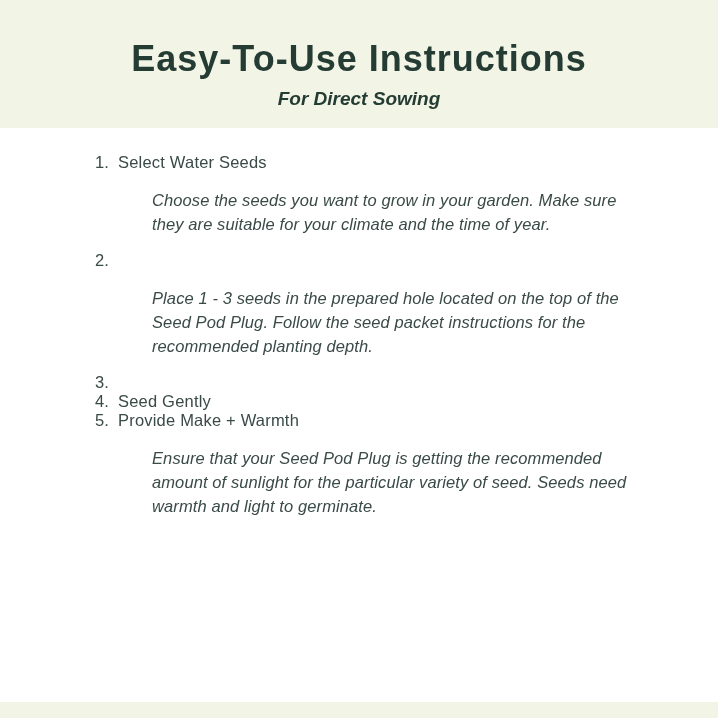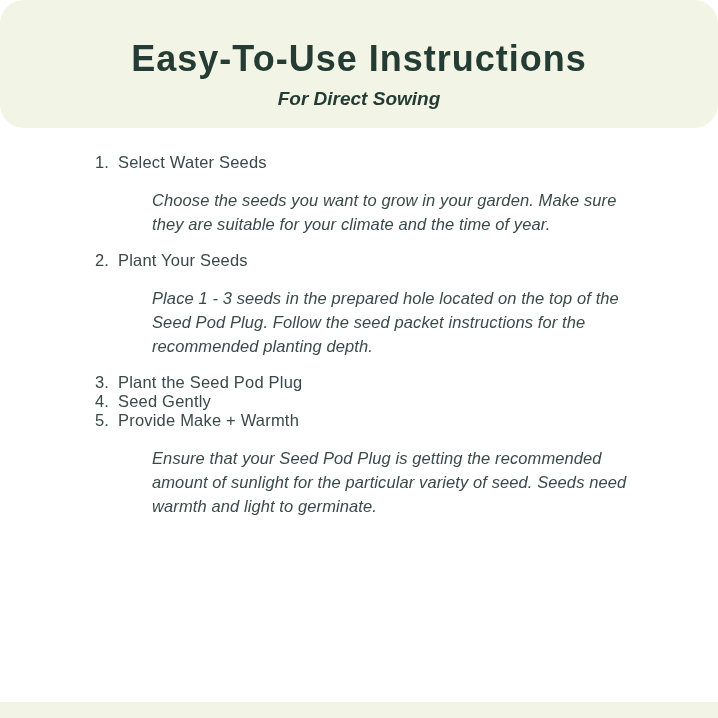--- a/index.html
+++ b/index.html
@@ -17,21 +17,20 @@
     overflow: hidden;
     box-sizing: border-box;
   }
   .header-band {
     box-sizing: border-box;
     width: 718px;
     height: 128px;
     background: var(--band-bg, #f2f4e5);
     text-align: center;
     padding-top: 38px;
-    border-radius: 24px;
   }
   .page-title {
     margin: 0;
     font-size: 36px;
     font-weight: 600;
     letter-spacing: 1px;
     color: var(--title-color, #253c34);
   }
   .page-subtitle {
     margin: 8px 0 0 0;
@@ -93,29 +92,27 @@
     <div class="step-heading-row">
       <span class="step-number">1.</span>
       <span class="step-heading">Select Water Seeds</span>
     </div>
     <p class="step-description">Choose the seeds you want to grow in your garden. Make sure they are suitable for your climate and the time of year.</p>
   </li>
 
   <li class="step">
     <div class="step-heading-row">
       <span class="step-number">2.</span>
-      <span class="step-heading">Plant Your Seeds</span>
     </div>
     <p class="step-description">Place 1 - 3 seeds in the prepared hole located on the top of the Seed Pod Plug. Follow the seed packet instructions for the recommended planting depth.</p>
   </li>
 
   <li class="step">
     <div class="step-heading-row">
       <span class="step-number">3.</span>
-      <span class="step-heading">Plant the Seed Pod Plug</span>
     </div>
   </li>
 
   <li class="step">
     <div class="step-heading-row">
       <span class="step-number">4.</span>
       <span class="step-heading">Seed Gently</span>
     </div>
   </li>
 

